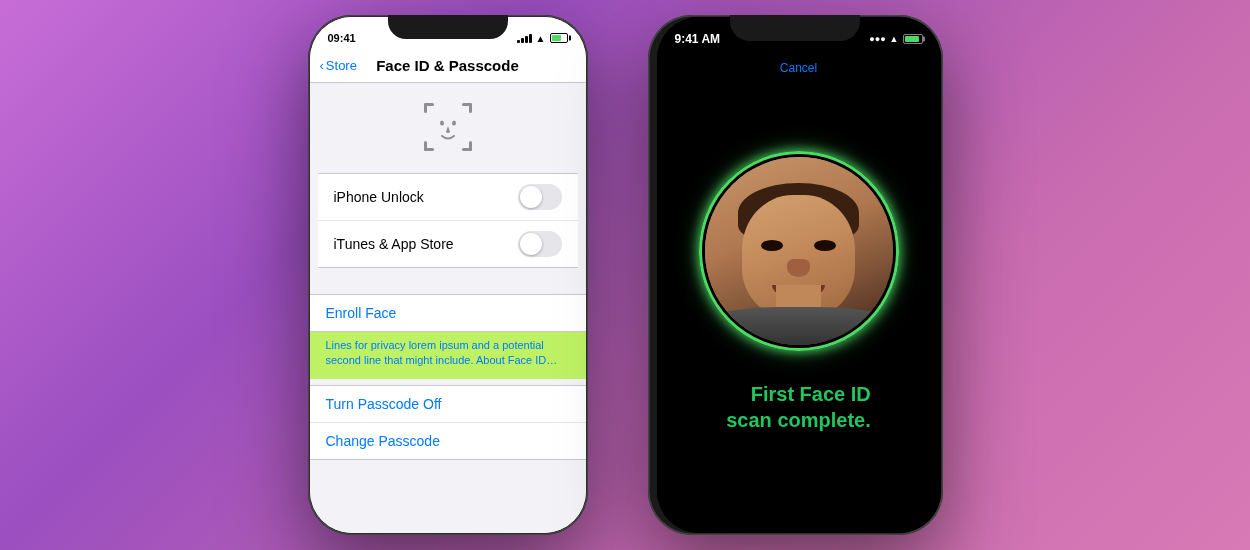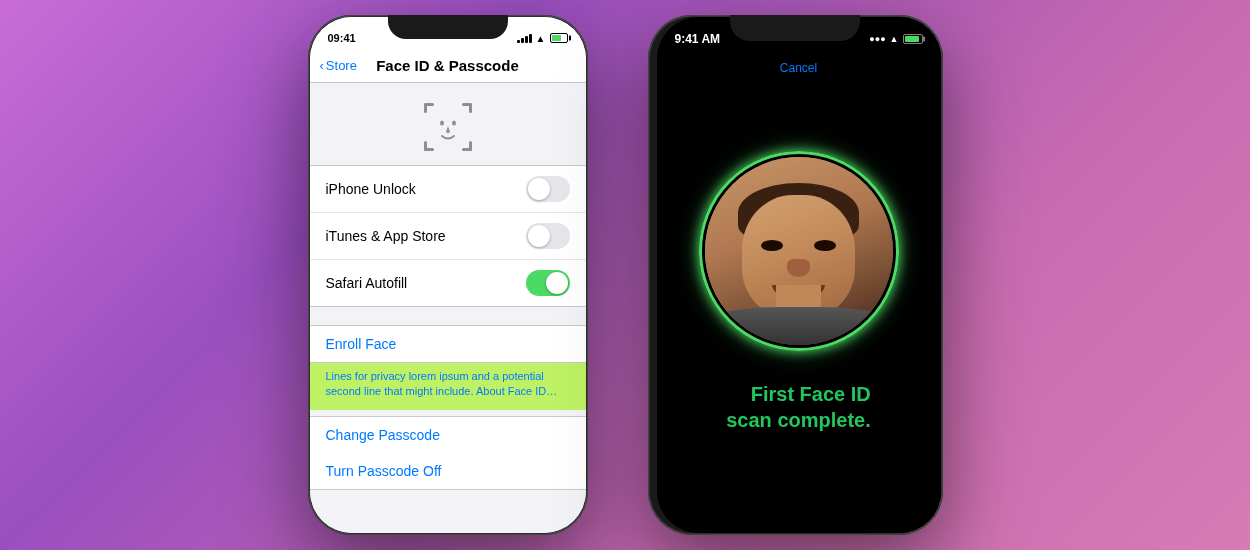--- a/index.html
+++ b/index.html
@@ -152,21 +152,21 @@
       padding: 6px 16px 4px;
       font-size: 10px;
       font-weight: 500;
       color: #6c6c70;
       text-transform: uppercase;
       letter-spacing: 0.3px;
       background: #f2f2f7;
     }
     .list-group {
       background: #86efac;
-      margin: 0;
+      margin: 8px;
       border-top: 0.5px solid #c8c8cc;
       border-bottom: 0.5px solid #c8c8cc;
     }
     .list-item {
       display: flex;
       align-items: center;
       justify-content: space-between;
       padding: 10px 16px;
       background: #fff;
       border-bottom: 0.5px solid #e5e5ea;
@@ -522,41 +522,35 @@
             <div class="toggle toggle-off">
               <div class="toggle-knob"></div>
             </div>
           </div>
           <div class="list-item">
             <span class="list-item-label">iTunes &amp; App Store</span>
             <div class="toggle toggle-off">
               <div class="toggle-knob"></div>
             </div>
           </div>
-          <div class="list-item">
-            <span class="list-item-label">Safari Autofill</span>
-            <div class="toggle toggle-on">
-              <div class="toggle-knob"></div>
-            </div>
-          </div>
         </div>
 
         <div class="section-gap"></div>
 
         <div class="enroll-face">
           <a href="#">Enroll Face</a>
         </div>
         <div class="privacy-text">
           <span>Lines for privacy lorem ipsum and a potential second line that might include.</span>
           <span>About Face ID…</span>
         </div>
 
         <div class="passcode-section">
+          <a href="#" class="passcode-item">Turn Passcode Off</a>
           <a href="#" class="passcode-item" style="border-bottom:none;">Change Passcode</a>
-          <a href="#" class="passcode-item">Turn Passcode Off</a>
         </div>
 
       </div>
     </div>
   </div>
 
   <div class="phone phone-right">
     <div class="notch"></div>
 
     <div class="screen">

